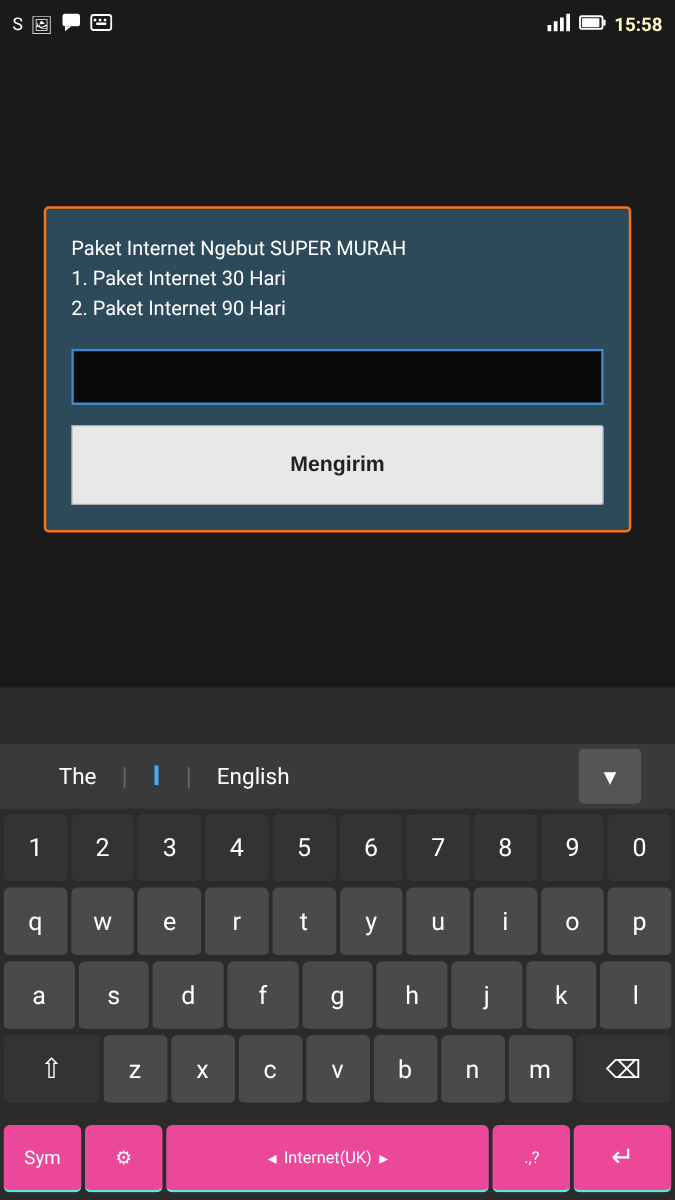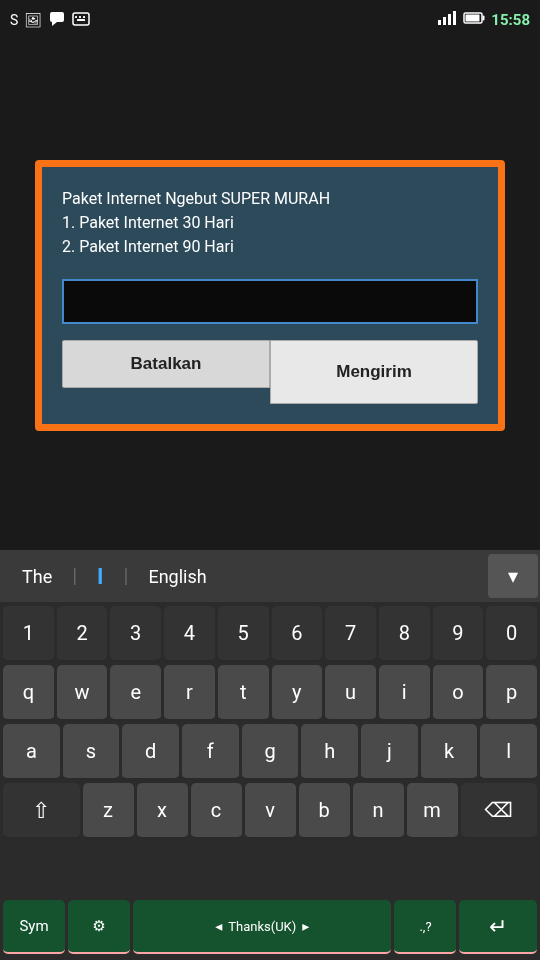--- a/index.html
+++ b/index.html
@@ -24,21 +24,21 @@
     }
     .status-left {
       display: flex;
       align-items: center;
       gap: 6px;
     }
     .status-right {
       display: flex;
       align-items: center;
       gap: 6px;
-      color: #86efac;
+      color: #fef9c3;
       font-size: 15px;
       font-weight: bold;
     }
     .status-icon {
       color: white;
       font-size: 14px;
     }
 
     
     .main-area {
@@ -49,21 +49,21 @@
       align-items: center;
       justify-content: center;
     }
 
     
     .dialog {
       width: 470px;
       background: #2d4a5a;
       border-radius: 4px;
       padding: 20px;
-      border: 7px solid #f97316;
+      border: 2px solid #f97316;
     }
     .dialog-message {
       color: white;
       font-size: 16px;
       line-height: 1.5;
       margin-bottom: 20px;
     }
     .dialog-input {
       width: 100%;
       height: 45px;
@@ -112,21 +112,22 @@
     }
 
     
     .suggestions-bar {
       width: 100%;
       height: 52px;
       background: #3a3a3a;
       display: flex;
       align-items: center;
       justify-content: space-between;
-      padding: 0 2px;
+      padding: 0 27px;
+      margin-top: 45px;
     }
     .suggestions-left {
       display: flex;
       align-items: center;
       gap: 0;
       flex: 1;
     }
     .suggestion-word {
       color: white;
       font-size: 18px;
@@ -196,29 +197,29 @@
     .bottom-bar {
       height: 62px;
       background: #2b2b2b;
       display: flex;
       align-items: center;
       gap: 3px;
       padding: 0 3px 4px 3px;
     }
     .key-bottom {
       height: 54px;
-      background: #14532d;
+      background: #ec4899;
       border-radius: 5px;
       display: flex;
       align-items: center;
       justify-content: center;
       color: white;
       font-size: 15px;
       cursor: pointer;
-      border-bottom: 2px solid #fca5a5;
+      border-bottom: 2px solid #5eead4;
     }
     .key-sym-btn { flex: 1.2; }
     .key-gear-btn { flex: 1.2; }
     .key-lang-btn { flex: 5; font-size: 13px; display: flex; align-items: center; justify-content: center; gap: 6px; }
     .key-punct-btn { flex: 1.2; }
     .key-enter-btn { flex: 1.5; font-size: 20px; }
   </style>
 </head>
 <body>
 
@@ -264,21 +265,20 @@
 
 <div class="main-area">
   <div class="dialog">
     <div class="dialog-message">
       Paket Internet Ngebut SUPER MURAH<br>
       1. Paket Internet 30 Hari<br>
       2. Paket Internet 90 Hari
     </div>
     <input class="dialog-input" type="text" placeholder="" style="">
     <div class="dialog-buttons">
-      <button class="btn-batalkan">Batalkan</button>
       <button class="btn-mengirim">Mengirim</button>
     </div>
   </div>
 </div>
 
 <div class="keyboard-area">
 
   <div class="suggestions-bar">
     <div class="suggestions-left">
       <span class="suggestion-word">The</span>
@@ -345,19 +345,19 @@
     </div>
   </div>
 
   <div class="bottom-bar">
     <div class="key-bottom key-sym-btn" style="font-size:15px;">Sym</div>
     <div class="key-bottom key-gear-btn">
       <span>⚙</span>
     </div>
     <div class="key-bottom key-lang-btn">
       <span style="font-size:14px;">◂</span>
-      <span style="font-size:13px;">Thanks(UK)</span>
+      <span style="font-size:13px;">Internet(UK)</span>
       <span style="font-size:14px;">▸</span>
     </div>
     <div class="key-bottom key-punct-btn" style="font-size:13px;">.,?</div>
     <div class="key-bottom key-enter-btn" style="font-size:22px;">↵</div>
   </div>
 </div>
 
 </body></html>

